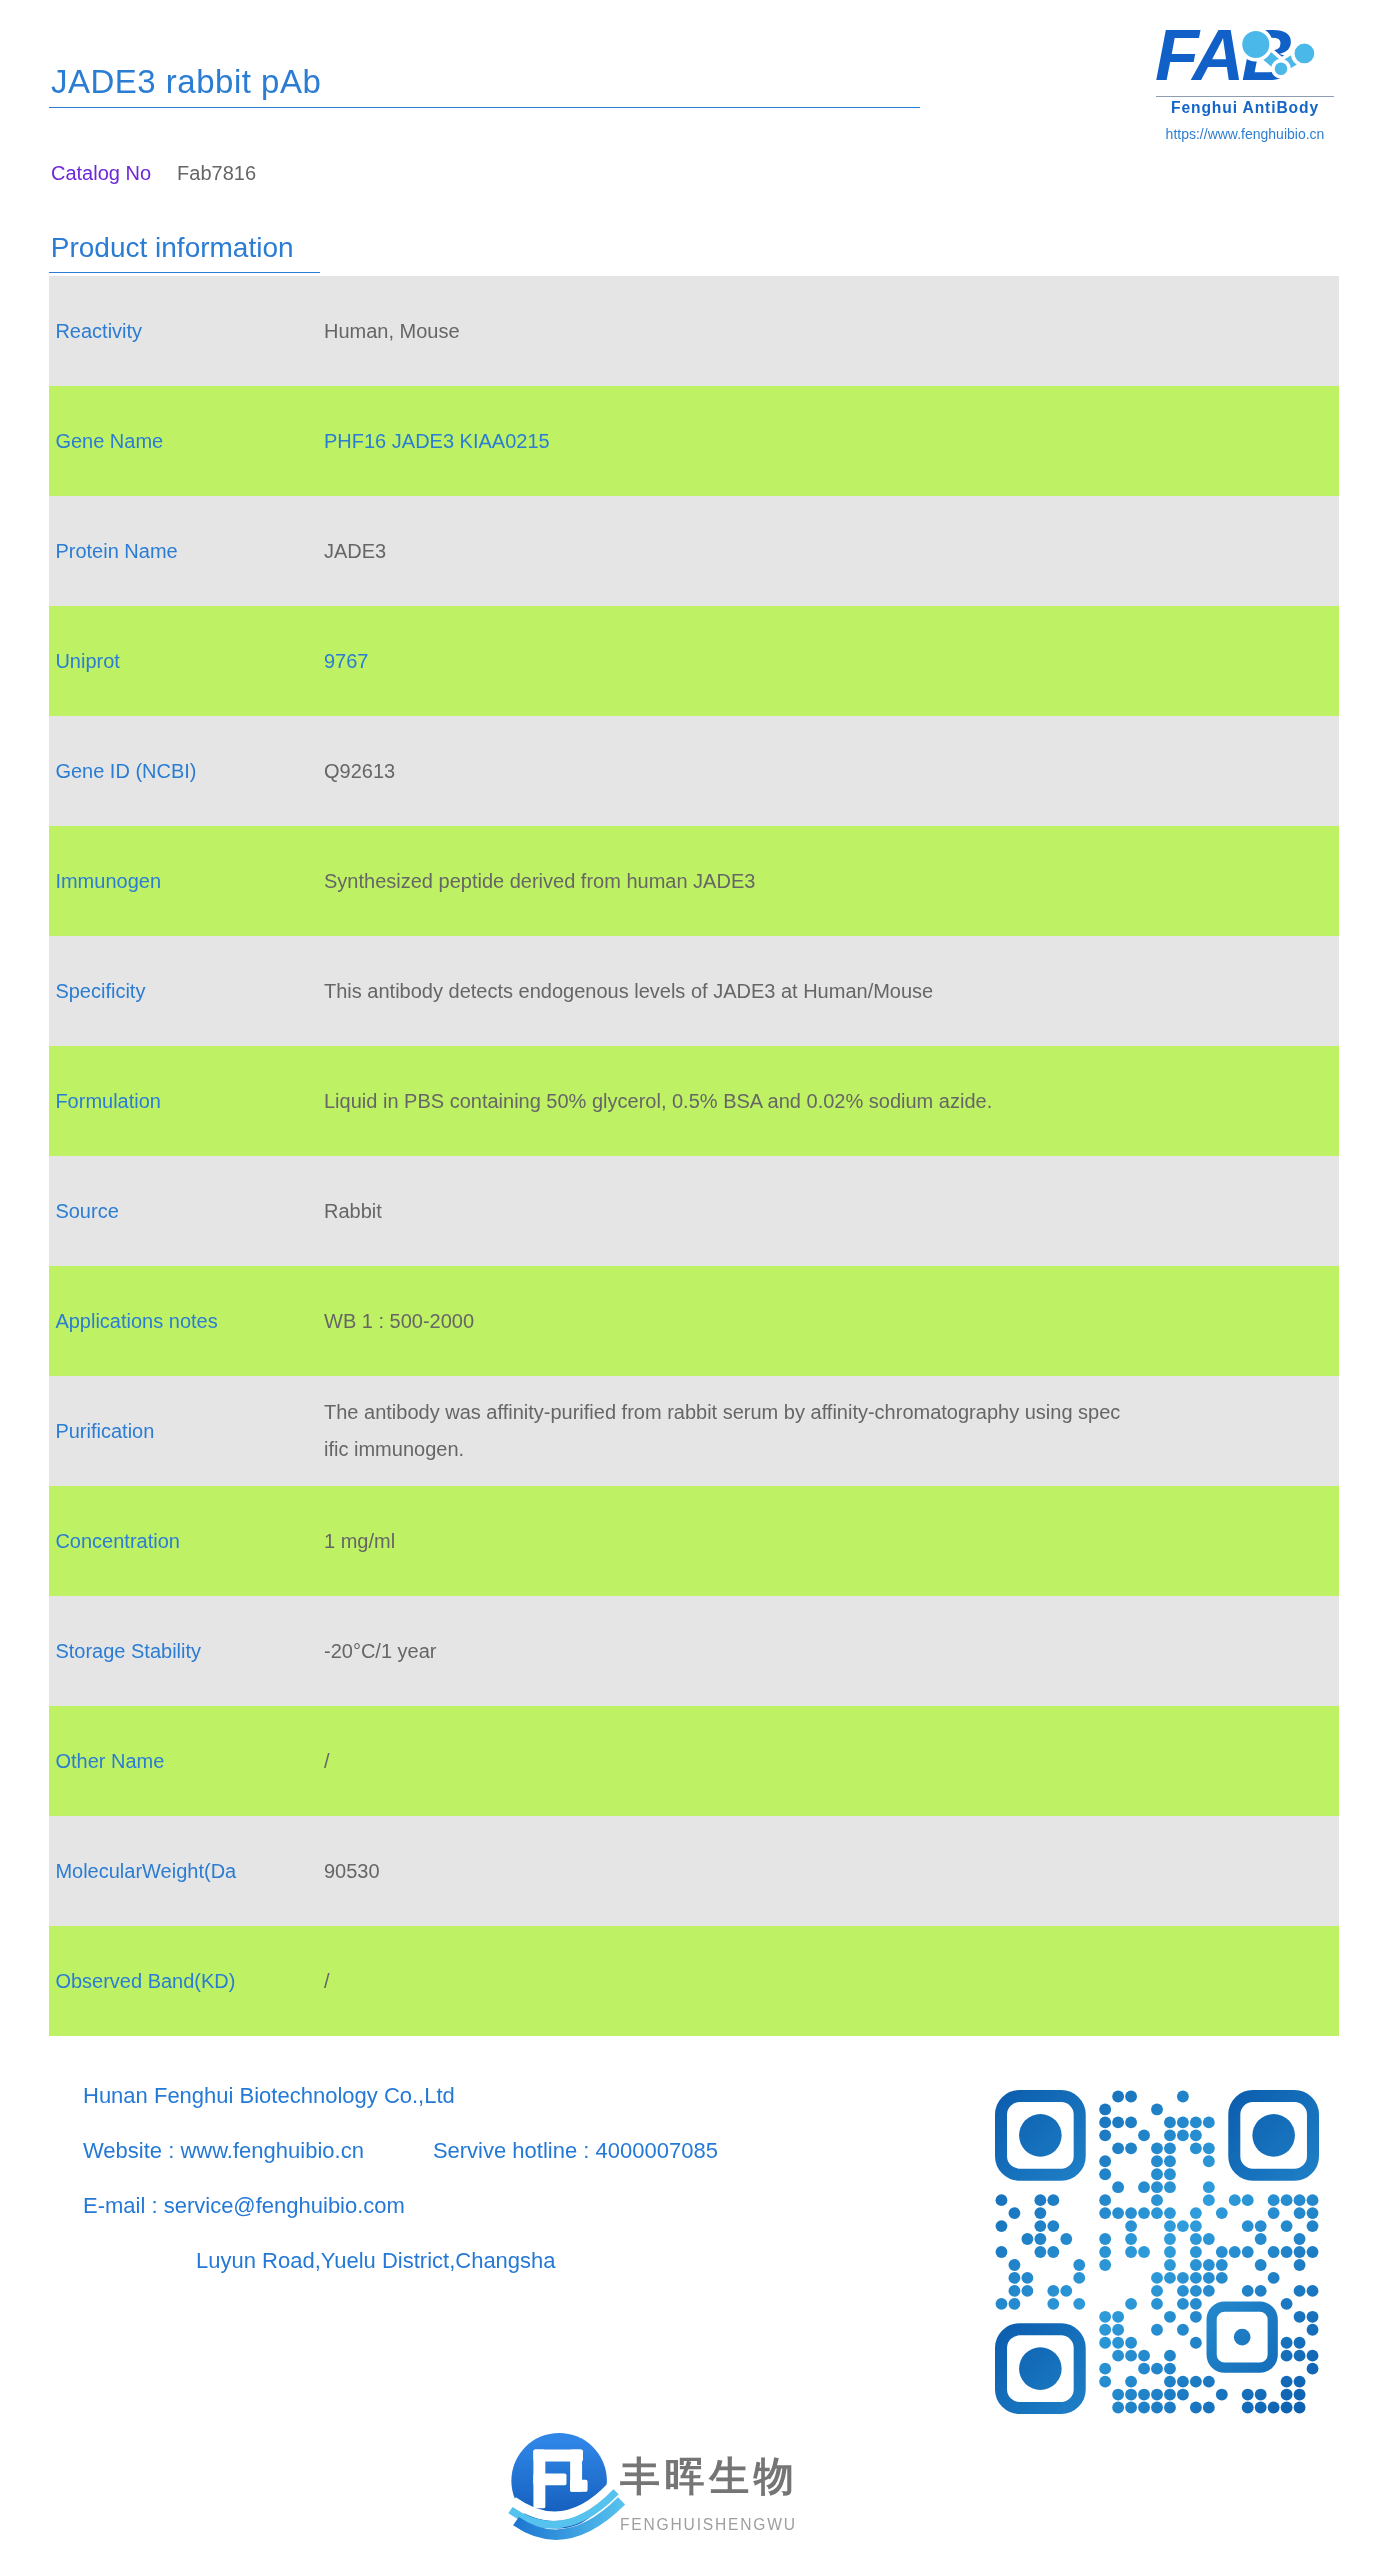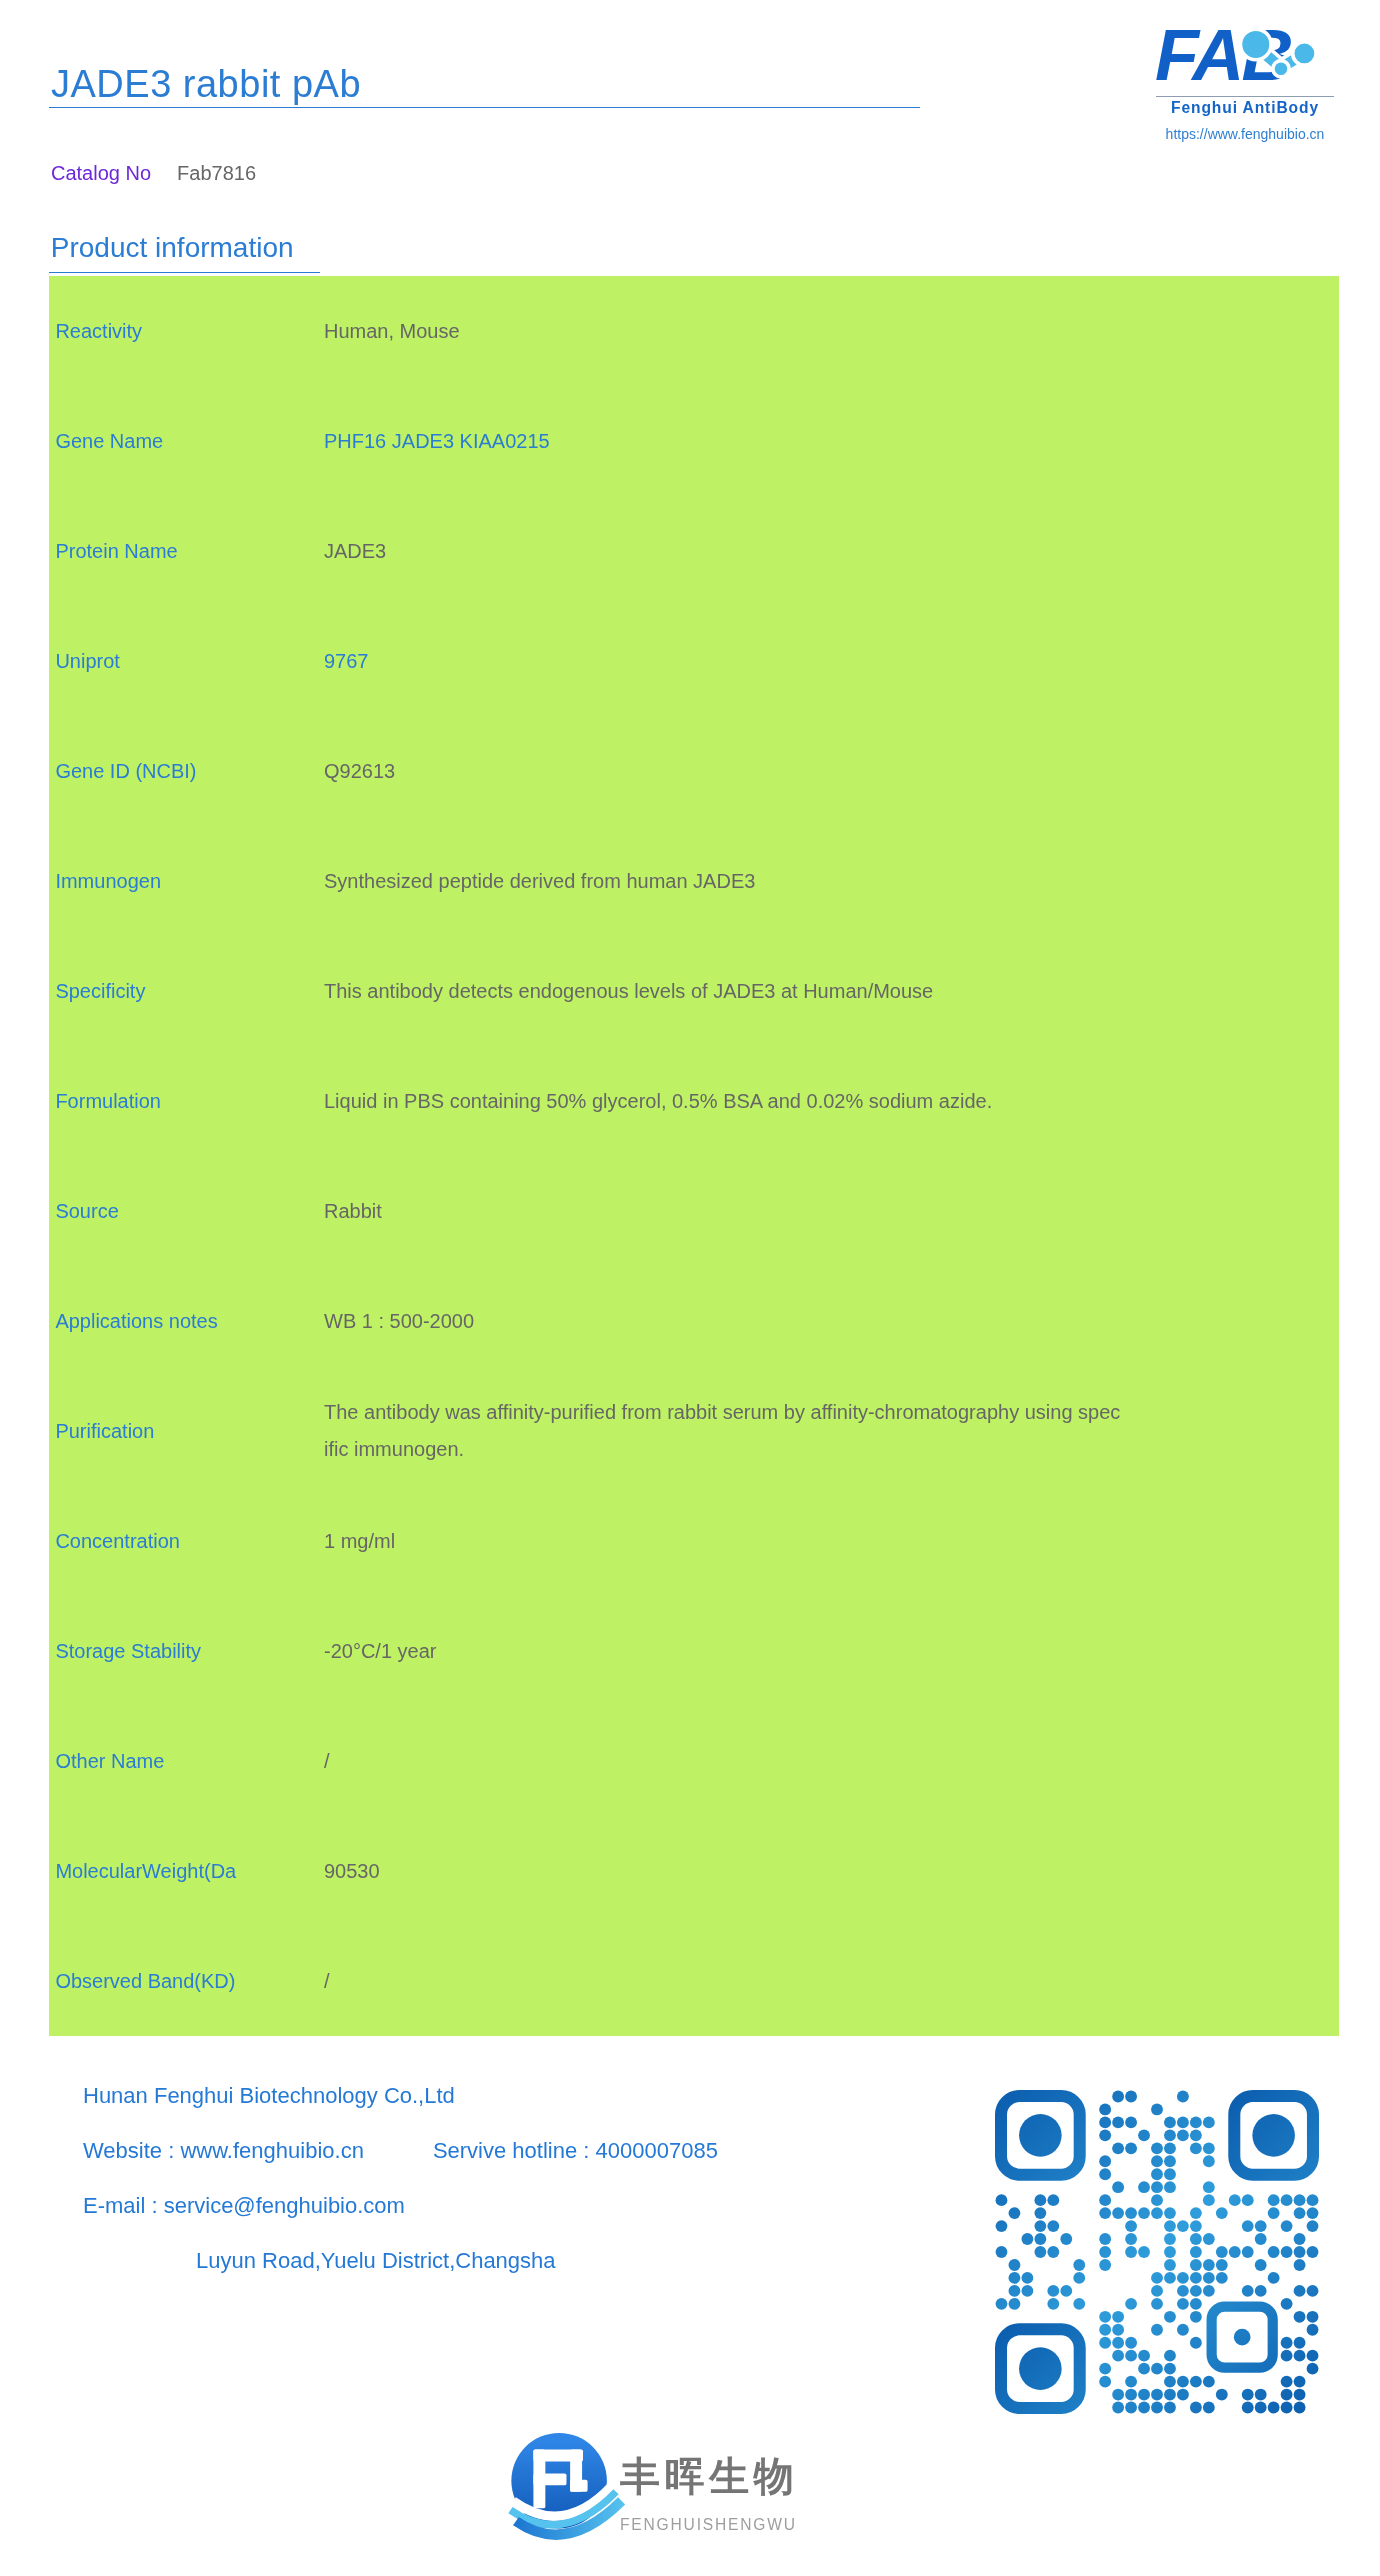--- a/index.html
+++ b/index.html
@@ -2,21 +2,21 @@
 <html style="font-size:14.7px"><head>
 <meta charset="utf-8">
 <style>
   html,body{margin:0;padding:0;background:#ffffff;}
   .page{
     position:relative;width:1380px;height:2576px;background:#ffffff;overflow:hidden;
     font-family:"Liberation Sans","DejaVu Sans",sans-serif;
   }
   
   .page-title{
-    position:absolute;left:51px;top:63px;font-size:38px;font-weight:400;
+    position:absolute;left:51px;top:63px;font-size:33px;font-weight:400;
     color:#2b7cd3;letter-spacing:0.5px;
   }
   .title-rule{position:absolute;left:49px;top:107px;width:871px;border-top:1.8px solid #2b7cd3;}
   .brand{position:absolute;left:1152px;top:20px;width:186px;}
   .fab-logo-svg{display:block;margin:0 auto;}
   .brand-rule{margin:1.8px 3.7px 0 3.7px;border-top:1.8px solid #8e9db0;}
   .brand-sub{
     margin-top:1.8px;text-align:center;font-size:15.6px;font-weight:bold;
     color:#1565c8;letter-spacing:0.9px;
   }
@@ -24,21 +24,21 @@
   .catalog{position:absolute;left:51px;top:162px;font-size:20px;}
   .catalog-label{color:#6d28d9;}
   .catalog-value{color:#666666;margin-left:26px;}
   
   .section-title{
     position:absolute;left:49px;top:232px;font-size:28px;font-weight:400;color:#2b7cd3;
     border-bottom:1.8px solid #2b7cd3;padding:0 26px 8.3px 1.8px;
   }
   
   .info-table{position:absolute;left:49px;top:276px;width:1290px;}
-  .row{display:flex;align-items:center;height:110px;background:#bef264;}
+  .row{display:flex;align-items:center;height:110px;background:#e5e5e5;}
   .row.alt{background:#bef264;}
   .cell-label{
     box-sizing:border-box;flex:none;width:275px;padding-left:6.4px;
     font-size:20px;color:#2b7cd3;
   }
   .cell-value{
     flex:1;padding-right:37px;font-size:20px;color:#666666;
     line-height:37px;white-space:pre-line;
   }
   .cell-value.link{color:#2b7cd3;}

